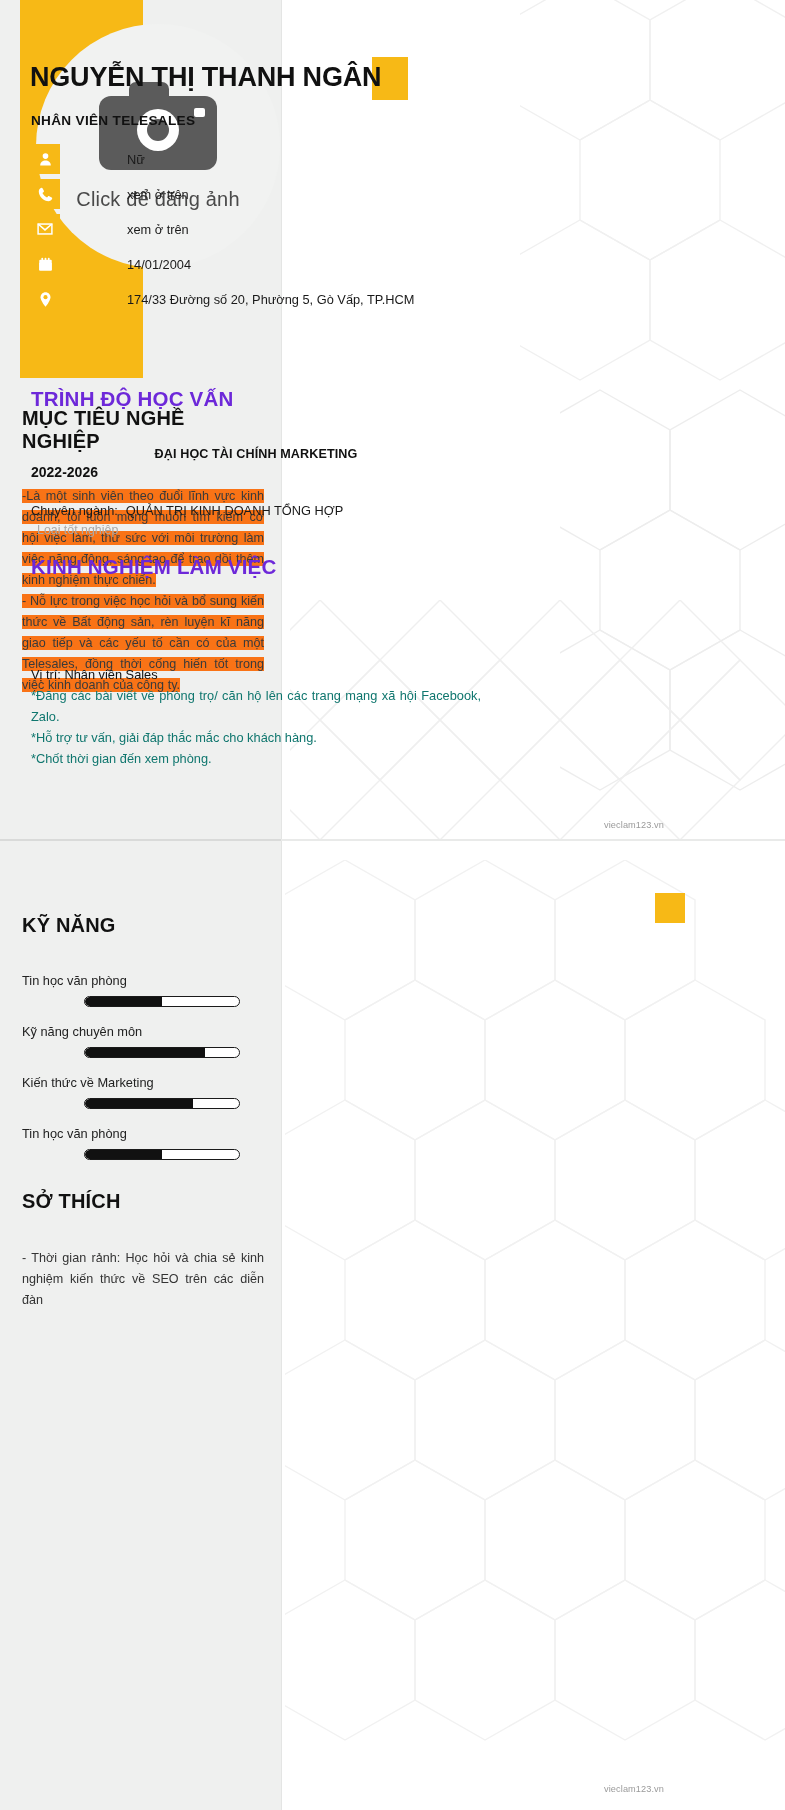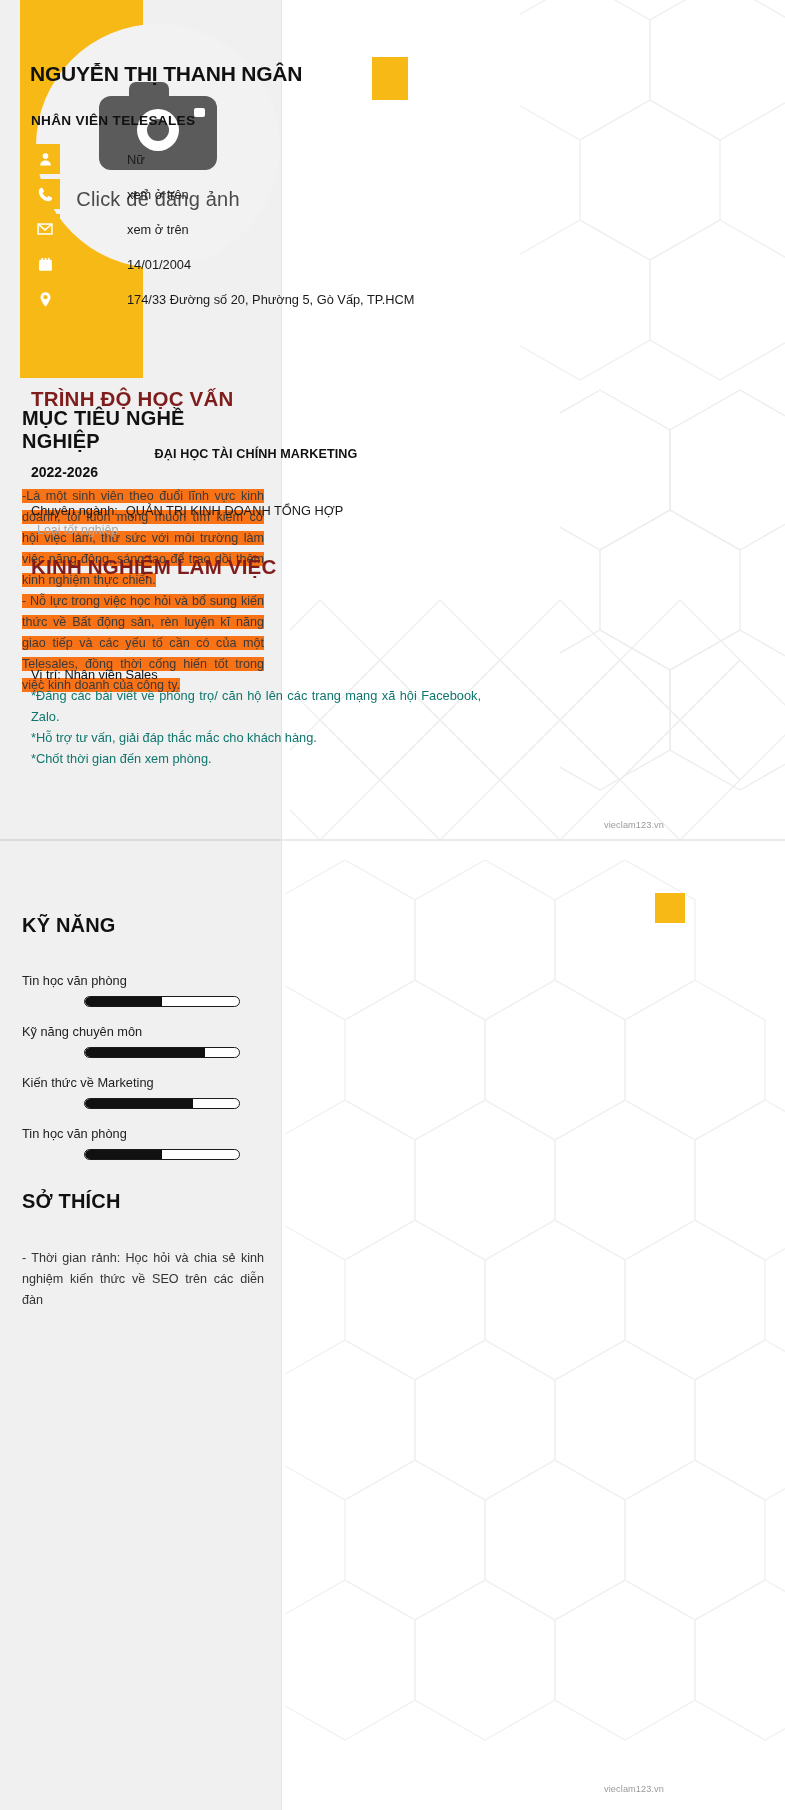--- a/index.html
+++ b/index.html
@@ -99,41 +99,41 @@
 
   .hobby-text{ font-size:12.6px; line-height:21px; color:#333; text-align:justify; }
 
   
   .name-accent{
     position:absolute; left:372px; top:57px; width:36px; height:43px;
     background:#F7B916; z-index:2;
   }
   .r-name{
     position:absolute; left:30px; top:62px; width:460px;
-    font-size:21px; font-weight:700; letter-spacing:-0.2px; color:#111;
+    font-size:27px; font-weight:700; letter-spacing:-0.2px; color:#111;
     text-transform:uppercase; z-index:3; white-space:nowrap;
   }
   .r-role{
     position:absolute; left:31px; top:113px; font-size:13.6px; font-weight:700;
     letter-spacing:.3px; color:#111; text-transform:uppercase; z-index:3;
   }
 
   
   .contact-list{ position:absolute; left:30px; top:144px; width:460px; z-index:3; }
   .c-row{ display:flex; align-items:center; height:30px; margin-bottom:5px;gap:48px; }
   .c-ico{
     width:30px; height:30px; background:#F7B916; flex:0 0 30px;
     display:flex; align-items:center; justify-content:center;
   }
   .c-ico svg{ display:block; }
   .c-text{ margin-left:19px; font-size:12.8px; color:#1a1a1a; }
 
   
   .rsec{ position:absolute; left:31px; width:450px; z-index:3; }
-  .rsec-title{ font-size:20.5px; font-weight:700; color:#7f1d1d; text-transform:uppercase; letter-spacing:.2px; }
+  .rsec-title{ font-size:20.5px; font-weight:700; color:#6d28d9; text-transform:uppercase; letter-spacing:.2px; }
   .edu-school{ font-size:12.6px; font-weight:700; color:#111; letter-spacing:.1px; text-transform:uppercase; line-height:18px;text-align:center; }
   .edu-years{ font-size:14px; font-weight:700; color:#111; line-height:18px; }
   .edu-major{ font-size:12.8px; color:#1a1a1a; line-height:20px; }
   .edu-grade{ font-size:12.4px; color:#a9a9a9; line-height:19px; padding-left:6px; }
 
   .exp-pos{ font-size:12.8px; color:#111; line-height:21px; }
   .exp-line{ font-size:12.8px; color:#0f766e; line-height:21px; text-align:justify; }
 
   .yellow-square{
     position:absolute; left:655px; top:893px; width:30px; height:30px;

